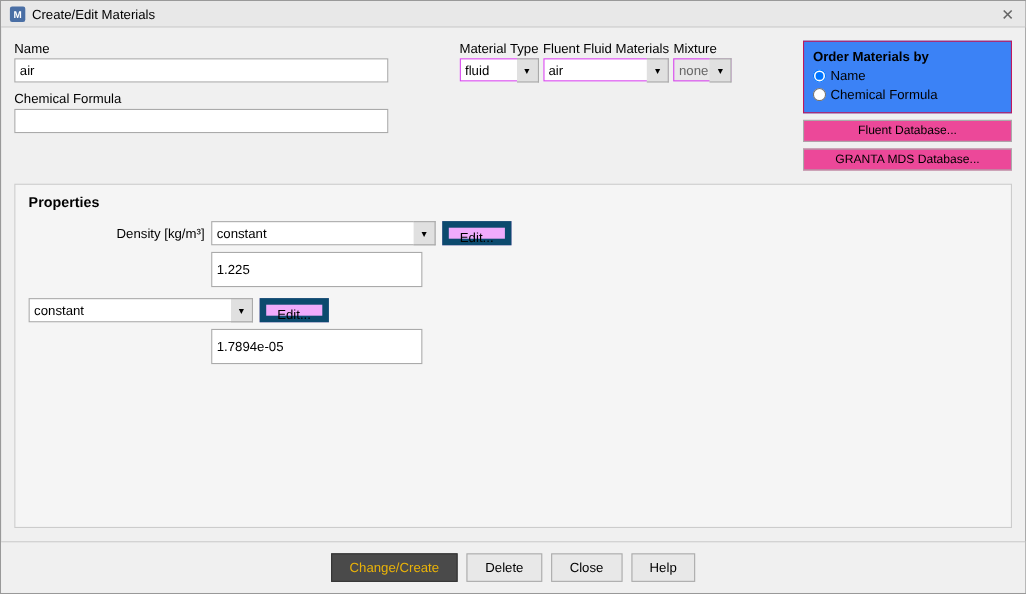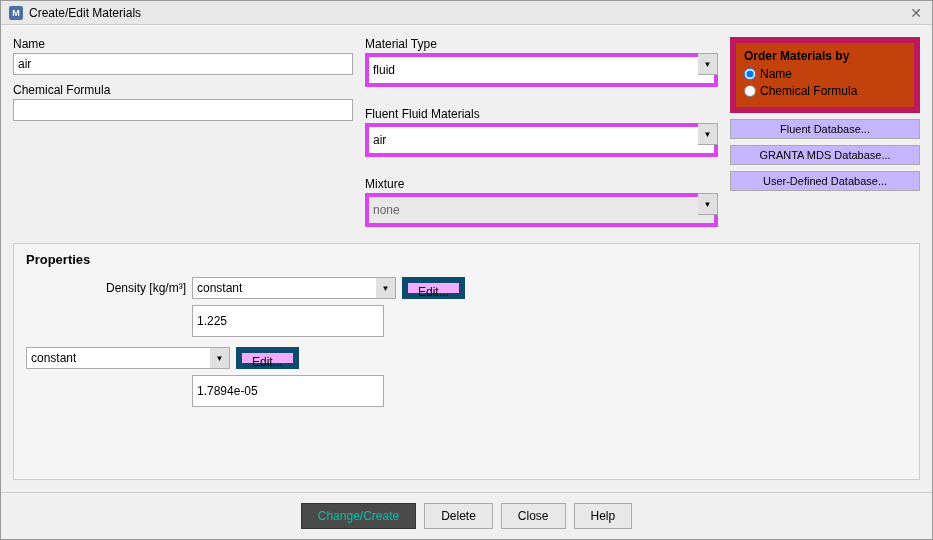--- a/index.html
+++ b/index.html
@@ -71,22 +71,22 @@
       margin-bottom: 8px;
     }
     .left-col {
       display: flex;
       flex-direction: column;
       gap: 4px;
       width: 340px;
     }
     .mid-col {
       display: flex;
-      flex-direction: column;
-      gap: 16px;
+      flex-direction: row;
+      gap: 4px;
       flex: 1;
       justify-content: center;
     }
     .right-col {
       display: flex;
       flex-direction: column;
       gap: 6px;
       width: 190px;
     }
     .field-label {
@@ -101,22 +101,22 @@
       padding: 2px 4px;
       font-size: 12px;
       background: white;
     }
     .select-wrapper {
       position: relative;
       width: 100%;
     }
     .select-input {
       width: 100%;
-      height: 34px;
-      border: 4px solid #d946ef;
+      height: 21px;
+      border: 1px solid #d946ef;
       padding: 2px 4px;
       font-size: 12px;
       background: white;
       appearance: none;
       padding-right: 20px;
       cursor: pointer;
     }
     .select-arrow {
       position: absolute;
       right: 0;
@@ -126,23 +126,23 @@
       background: #e0e0e0;
       border: 1px solid #aaa;
       border-left: none;
       display: flex;
       align-items: center;
       justify-content: center;
       pointer-events: none;
       font-size: 8px;
     }
     .order-group {
-      border: 6px solid #be185d;
+      border: 1px solid #be185d;
       padding: 6px 8px;
-      background: #c2410c;
+      background: #3b82f6;
     }
     .order-title {
       font-size: 12px;
       font-weight: bold;
       margin-bottom: 4px;
     }
     .radio-row {
       display: flex;
       align-items: center;
       gap: 4px;
@@ -150,21 +150,21 @@
     }
     .radio-row input[type="radio"] {
       margin: 0;
       width: 12px;
       height: 12px;
     }
     .radio-label {
       font-size: 12px;
     }
     .db-btn {
-      background: #c4b5fd;
+      background: #ec4899;
       border: 1px solid #aaa;
       padding: 3px 8px;
       font-size: 11px;
       cursor: pointer;
       text-align: center;
       width: 100%;
     }
     .properties-section {
       border: 1px solid #ccc;
       background: #f5f5f5;
@@ -236,21 +236,21 @@
     }
     .action-btn {
       padding: 5px 16px;
       font-size: 12px;
       cursor: pointer;
       border: 1px solid #aaa;
       background: #e8e8e8;
     }
     .action-btn.primary {
       background: #4a4a4a;
-      color: #14b8a6;
+      color: #eab308;
       border-color: #333;
     }
     .field-group {
       margin-bottom: 4px;
     }
   </style>
 </head>
 <body>
 
 <div class="window">
@@ -316,21 +316,20 @@
             <input type="radio" name="order" id="order-name" checked="" style="">
             <label class="radio-label" for="order-name">Name</label>
           </div>
           <div class="radio-row">
             <input type="radio" name="order" id="order-formula" style="">
             <label class="radio-label" for="order-formula">Chemical Formula</label>
           </div>
         </div>
         <button class="db-btn">Fluent Database...</button>
         <button class="db-btn">GRANTA MDS Database...</button>
-        <button class="db-btn">User-Defined Database...</button>
       </div>
     </div>
 
     <div class="properties-section">
       <div class="properties-title">Properties</div>
 
       <div class="prop-row">
         <div class="prop-label">Density [kg/m³]</div>
         <div class="prop-select-wrapper">
           <select class="prop-select">

